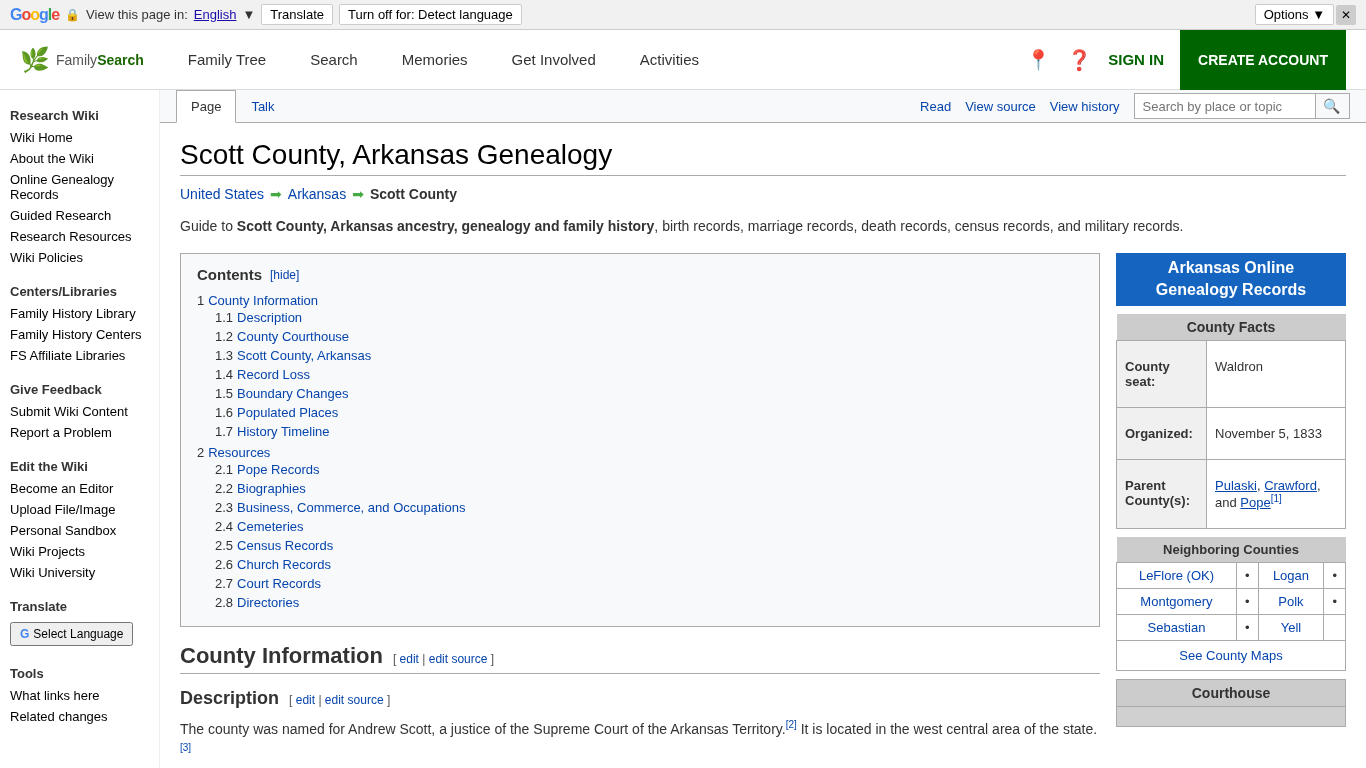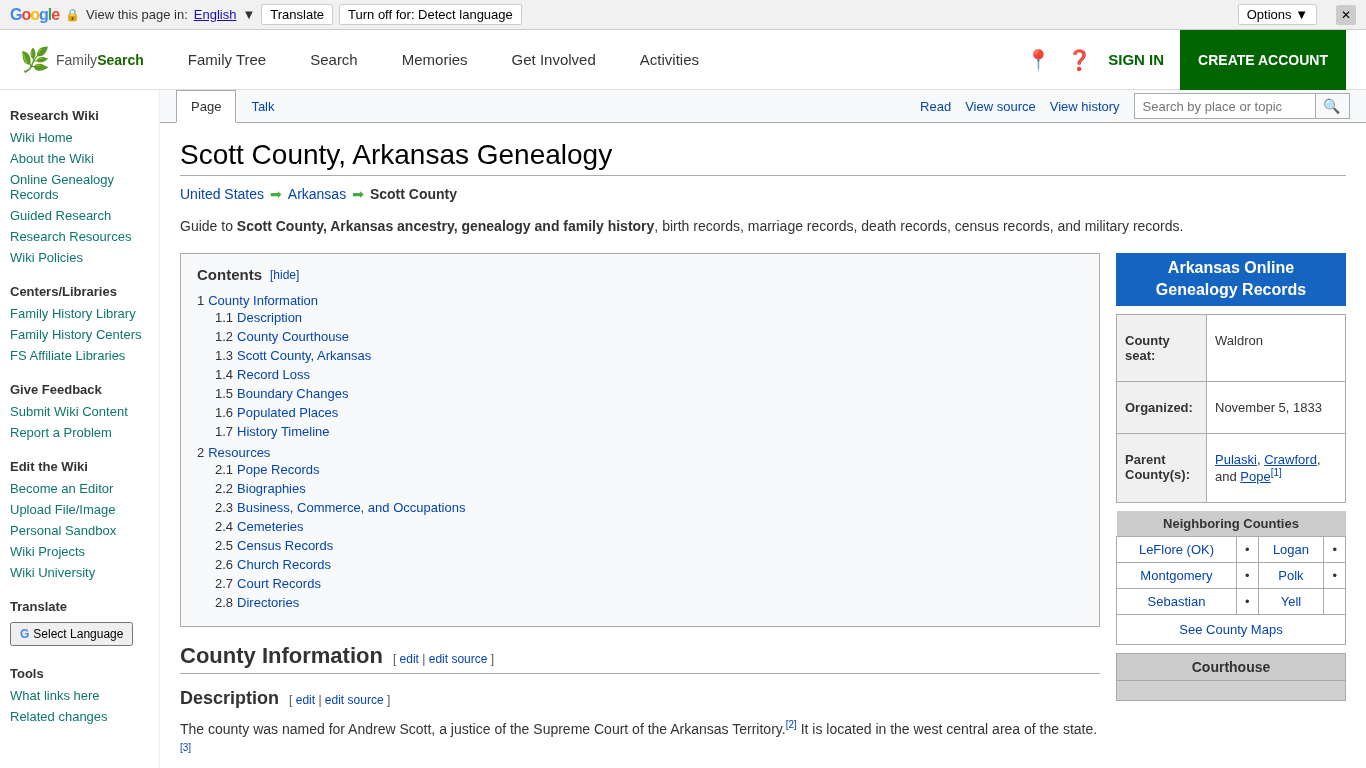--- a/index.html
+++ b/index.html
@@ -33,21 +33,21 @@
       background: #fff;
       border: 1px solid #ccc;
       border-radius: 2px;
       cursor: pointer;
       font-size: 13px;
     }
     .translate-bar .options-btn {
       margin-left: auto;
       display: flex;
       align-items: center;
-      gap: 19px;
+      gap: 2px;
     }
     .translate-bar .close-btn {
       background: #ccc;
       border: none;
       width: 20px;
       height: 20px;
       cursor: pointer;
       display: flex;
       align-items: center;
       justify-content: center;
@@ -130,21 +130,21 @@
     }
     .sidebar-section-title {
       font-weight: bold;
       padding: 8px 10px 4px;
       color: #333;
       font-size: 13px;
     }
     .sidebar a {
       display: block;
       padding: 3px 10px;
-      color: #0f766e;
+      color: #000000;
       text-decoration: none;
       font-size: 13px;
     }
     .sidebar-divider { height: 8px; }
 
     
     .content-area {
       flex: 1;
       padding: 0;
     }
@@ -561,20 +561,23 @@
 
         </div>
 
         <div class="content-right">
 
           <div class="arkansas-btn">Arkansas Online
 Genealogy Records</div>
 
           <table class="county-facts-table">
             <tbody>
+                <tr>
+              <th colspan="2">County Facts</th>
+            </tr>
             <tr>
               <td>County seat:</td>
               <td>Waldron</td>
             </tr>
             <tr>
               <td>Organized:</td>
               <td>November 5, 1833</td>
             </tr>
             <tr>
               <td>Parent County(s):</td>

